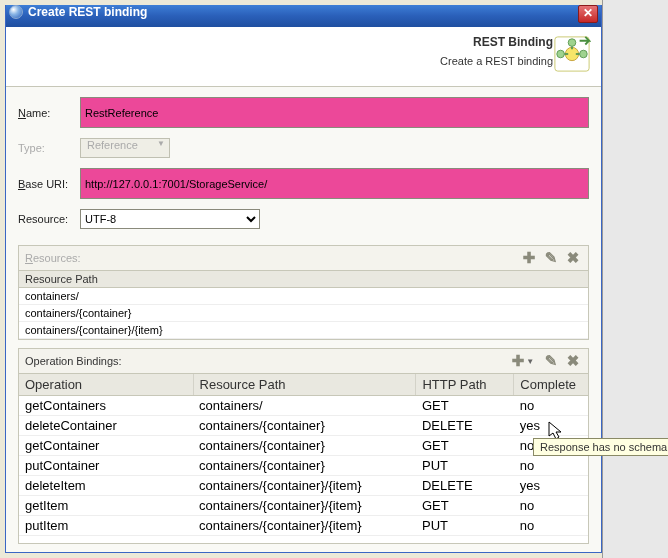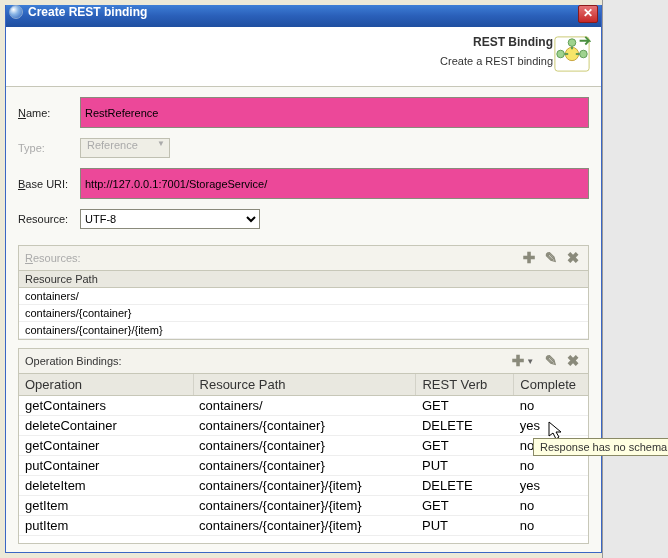--- a/index.html
+++ b/index.html
@@ -300,21 +300,21 @@
         <div class="tool-btn">
           <span>✖</span>
         </div>
       </div>
     </div>
     <table class="ops-table">
       <thead>
         <tr>
           <th class="col-op">Operation</th>
           <th class="col-rp">Resource Path</th>
-          <th class="col-verb">REST Verb</th>
+          <th class="col-verb">HTTP Path</th>
           <th class="col-comp">Complete</th>
         </tr>
       </thead>
       <tbody id="ops-body">
           <tr>
             <td>getContainers</td>
             <td>containers/</td>
             <td>GET</td>
             <td>no</td>
           </tr>

